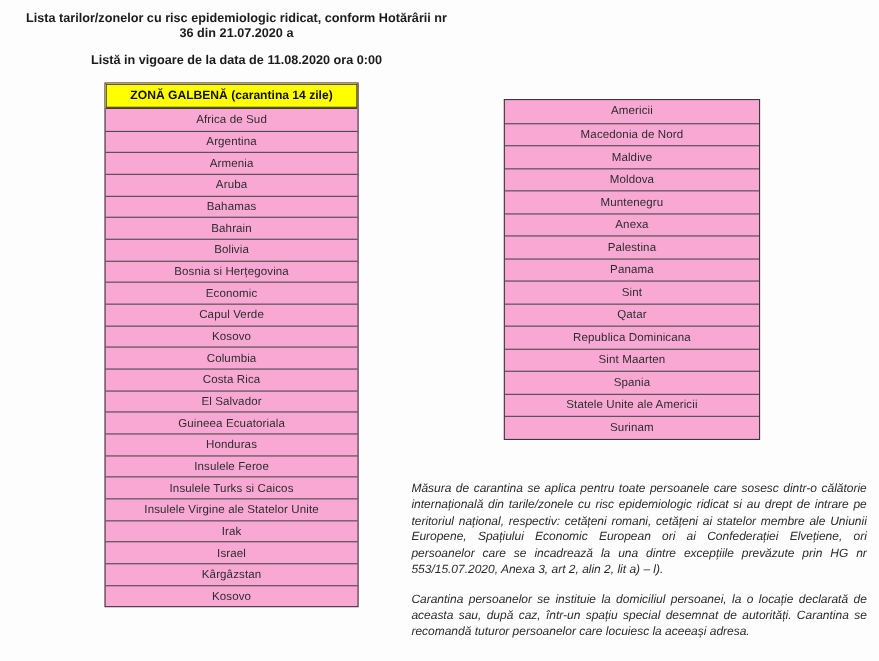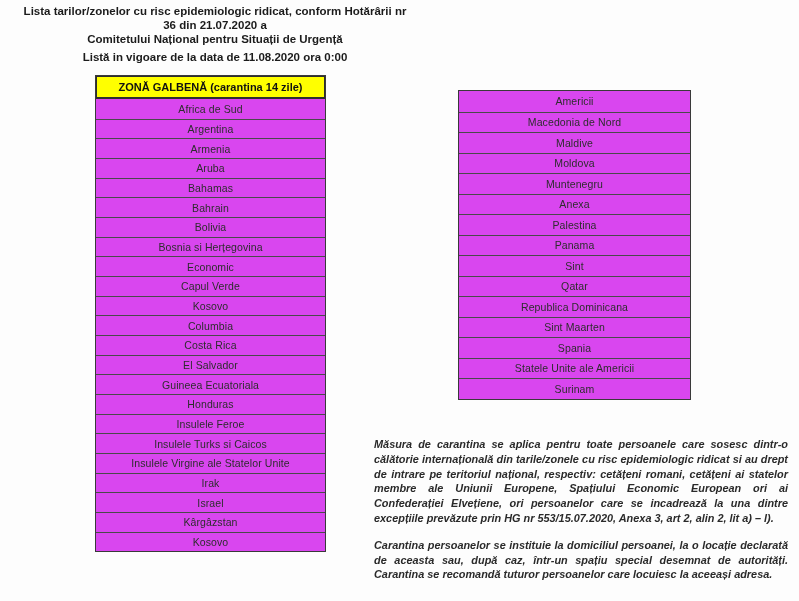--- a/index.html
+++ b/index.html
@@ -9,33 +9,33 @@
     background: #fdfdfd;
     font-family: "Liberation Sans", sans-serif;
     color: #1f1f1f;
     position: relative;
     overflow: hidden;
   }
   .page { position: absolute; inset: 0; }
 
   .title-block {
     position: absolute;
-    left: 22px; top: 4px; width: 386px;
+    left: 22px; top: 10px; width: 386px;
     text-align: center;
     font-weight: bold;
     font-size: 11.5px;
     line-height: 14px;
     color: #1b1b1b;
   }
-  .title-line3 { margin-top: 4px; }
+  .title-line3 { margin-top: 10px; }
 
   .country-table {
     position: absolute;
     border: 1px solid #3a3a3a;
-    background: #d946ef;
+    background: #f9a8d4;
   }
   .left-table  { left: 95px;  top: 75px; width: 231px; }
   .right-table { left: 458px; top: 90px; width: 233px; }
 
   .zone-header {
     height: 23px;
     display: flex; align-items: center; justify-content: center;
     font-weight: bold;
     font-size: 11px;
     color: #111;
@@ -54,30 +54,29 @@
 
   .notes {
     position: absolute;
     left: 374px; top: 437px; width: 414px;
     font-style: italic;
     font-size: 10.9px;
     line-height: 14.8px;
     text-align: justify;
     color: #2a2a2a;
   }
-  .notes p { margin: 0 0 12px 0; font-weight: bold; }
+  .notes p { margin: 0 0 12px 0; }
 </style>
 </head>
 <body>
 
 <div class="page">
 
   <div class="title-block">
     <div>Lista tarilor/zonelor cu risc epidemiologic ridicat, conform Hotărârii nr 36 din 21.07.2020 a</div>
-    <div>Comitetului Național pentru Situații de Urgență</div>
     <div class="title-line3">Listă in vigoare de la data de 11.08.2020 ora 0:00</div>
   </div>
 
   <div class="country-table left-table">
     <div class="zone-header" style="background-color: rgb(255, 255, 0);">ZONĂ GALBENĂ (carantina 14 zile)</div>
     <div>
 
         <div class="cell">
           <span>Africa de Sud</span>
         </div>

